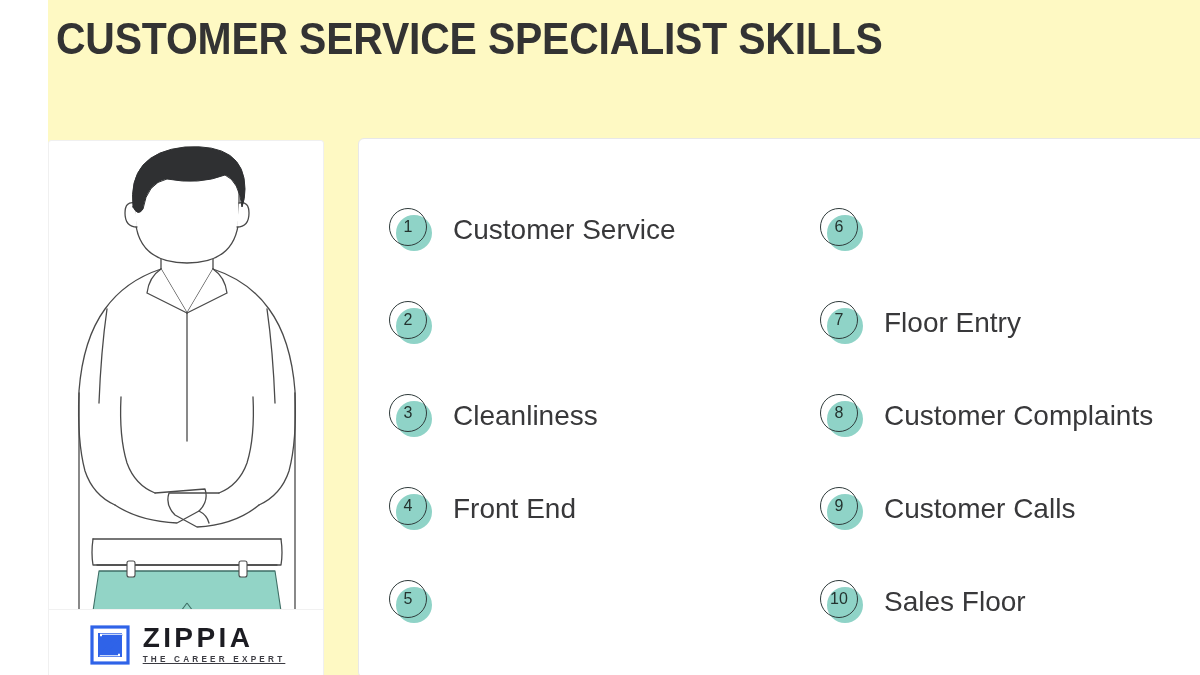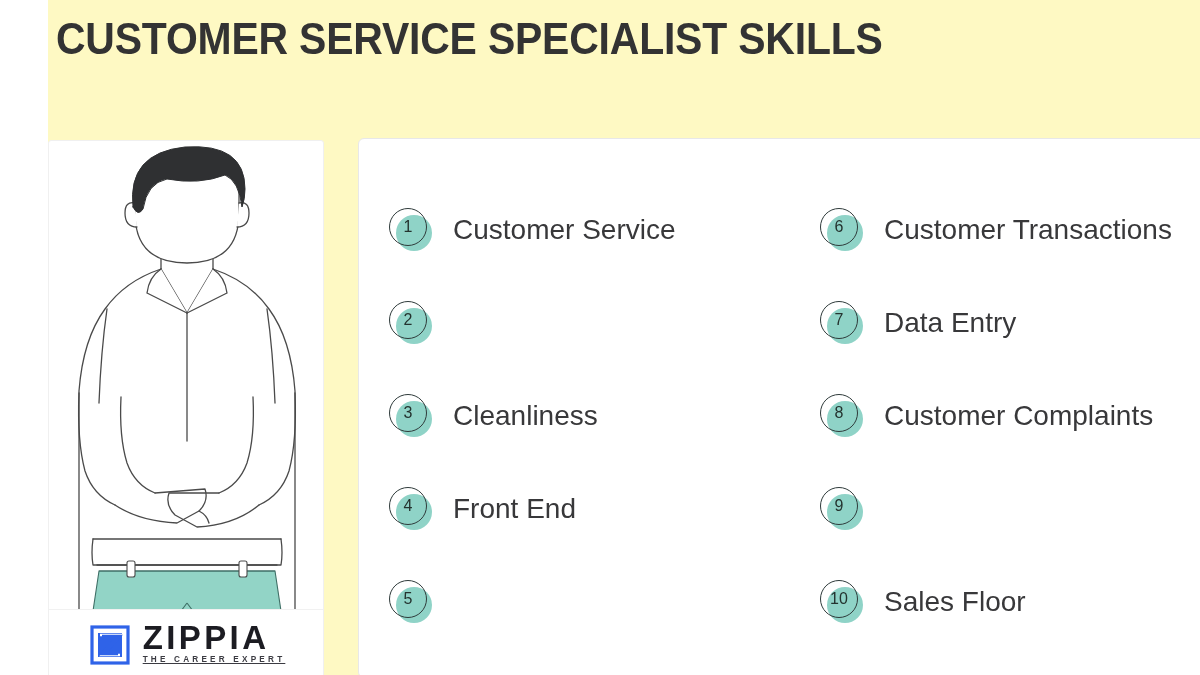--- a/index.html
+++ b/index.html
@@ -70,21 +70,21 @@
     border-top: 1px solid #f1f1f1;
     display: flex;
     align-items: center;
     justify-content: center;
     gap: 12px;
   }
   .logo-mark { width: 42px; height: 42px; flex: 0 0 auto; }
   .logo-mark svg { display: block; width: 42px; height: 42px; }
   .logo-text { display: flex; flex-direction: column; align-items: flex-start; }
   .logo-word {
-    font-size: 33px;
+    font-size: 28px;
     font-weight: 700;
     color: #1c1c22;
     letter-spacing: 3.4px;
     line-height: 30px;
   }
   .logo-tag {
     font-size: 8.2px;
     font-weight: 700;
     color: #3b3b42;
     letter-spacing: 3.2px;
@@ -265,38 +265,37 @@
         </span>
         <span class="skill-label">Customer Service</span>
       </div>
 
       <div class="skill-item col2">
         <span class="badge">
           <span class="fill"></span>
           <span class="ring"></span>
           <span class="num">6</span>
         </span>
-        <span class="skill-label">Customer Transactions</span>
       </div>
 
       <div class="skill-item">
         <span class="badge">
           <span class="fill"></span>
           <span class="ring"></span>
           <span class="num">2</span>
         </span>
       </div>
 
       <div class="skill-item col2">
         <span class="badge">
           <span class="fill"></span>
           <span class="ring"></span>
           <span class="num">7</span>
         </span>
-        <span class="skill-label">Data Entry</span>
+        <span class="skill-label">Floor Entry</span>
       </div>
 
       <div class="skill-item">
         <span class="badge">
           <span class="fill"></span>
           <span class="ring"></span>
           <span class="num">3</span>
         </span>
         <span class="skill-label">Cleanliness</span>
       </div>
@@ -318,20 +317,21 @@
         </span>
         <span class="skill-label">Front End</span>
       </div>
 
       <div class="skill-item col2">
         <span class="badge">
           <span class="fill"></span>
           <span class="ring"></span>
           <span class="num">9</span>
         </span>
+        <span class="skill-label">Customer Calls</span>
       </div>
 
       <div class="skill-item">
         <span class="badge">
           <span class="fill"></span>
           <span class="ring"></span>
           <span class="num">5</span>
         </span>
       </div>
 

